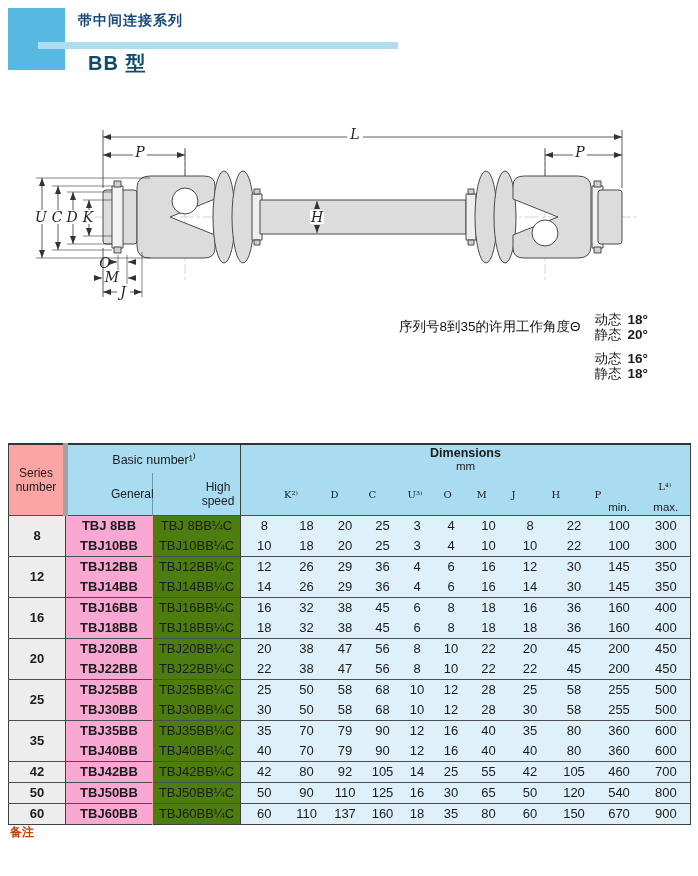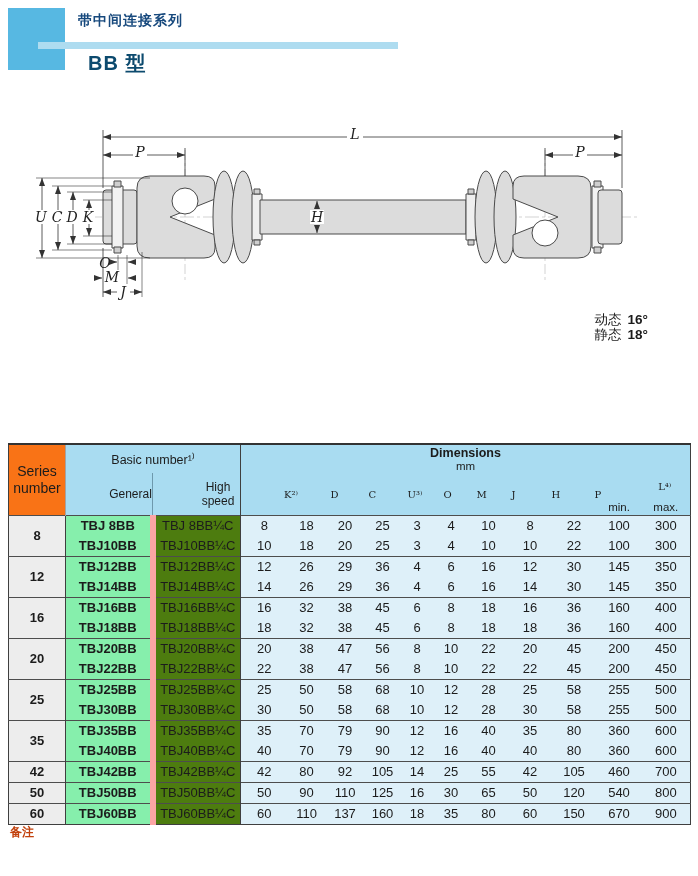--- a/index.html
+++ b/index.html
@@ -22,37 +22,37 @@
   .angle-vals{display:flex;flex-direction:column;line-height:15px;font-size:13.5px;}
   .angle-vals b{margin-left:6px;}
   
   table.dim-table{
     position:absolute;left:8px;top:443px;width:682px;
     border-collapse:collapse;table-layout:fixed;
     font-size:13px;color:#1c1c1c;
     border:1px solid #3f3f3f;border-top:2px solid #333;
   }
   .dim-table th,.dim-table td{padding:0;text-align:center;vertical-align:middle;font-weight:normal;}
-  .th-series{background:#f97316;font-weight:bold;font-size:14px;line-height:1.2;border-right:1px solid #a3a3a3;}
+  .th-series{background:#fca5a5;font-weight:bold;font-size:12px;line-height:1.2;border-right:5px solid #a3a3a3;}
   .blue{background:#a9dcf1;}
   .th-basic{font-weight:bold;font-size:12.5px;border-right:1px solid #3f3f3f;}
   .th-dims{font-size:12.5px;}
   .th-dims .d1{font-weight:bold;line-height:14px;}
   .th-dims .d2{font-weight:normal;font-size:11.5px;line-height:12px;}
   .th-sub{font-size:12px;}
   .th-general{border-right:1px solid #6e99ad;}
   .th-high{border-right:1px solid #3f3f3f;}
   .th-letter{font-family:"DejaVu Serif",serif;font-size:10px;}
   .th-minmax{font-size:11.5px;}
   tr.hdr1 th{height:28px;}
   tr.hdr2 th{height:26px;padding-left:43px;}
   tr.hdr3 th{height:16px;}
   .dim-table tbody td{height:20px;line-height:20px;}
   td.series{background:#ededed;font-weight:bold;border-right:1px solid #3f3f3f;}
-  td.name-general{background:#86efac;font-weight:bold;border-right:6px solid #fca5a5;}
+  td.name-general{background:#f9a8d4;font-weight:bold;border-right:1px solid #fca5a5;}
   td.name-high{background:#4d7c0f;font-weight:normal;border-right:1px solid #3f3f3f;}
   td.val{background:#def0f9;}
   tr.group-start td{border-top:1px solid #4d4d4d;}
   
   .notes{position:absolute;left:10px;top:824px;font-size:12px;color:#c2410c;display:flex;gap:22px;}
   .notes .notes-title{font-weight:bold;}
   .notes .note-line{line-height:15px;}
   .notes b{font-weight:bold;}
 </style>
 </head>
@@ -169,20 +169,27 @@
     <text class="dim-text" x="72" y="222">D</text>
     <text class="dim-text" x="88" y="222">K</text>
     <text class="dim-text" x="317" y="222">H</text>
     <text class="dim-text" x="105" y="268">O</text>
     <text class="dim-text" x="112" y="282">M</text>
     <text class="dim-text" x="123" y="297">J</text>
   </g>
 </svg>
 
 <div class="angle-notes">
+  <div class="angle-row">
+    <span class="angle-label">序列号8到35的许用工作角度Θ</span>
+    <span class="angle-vals">
+      <span><span>动态</span><b>18°</b></span>
+      <span><span>静态</span><b>20°</b></span>
+    </span>
+  </div>
   <div class="angle-row">
     <span class="angle-vals">
       <span><span>动态</span><b>16°</b></span>
       <span><span>静态</span><b>18°</b></span>
     </span>
   </div>
 </div>
 
 <table class="dim-table">
   <colgroup>

